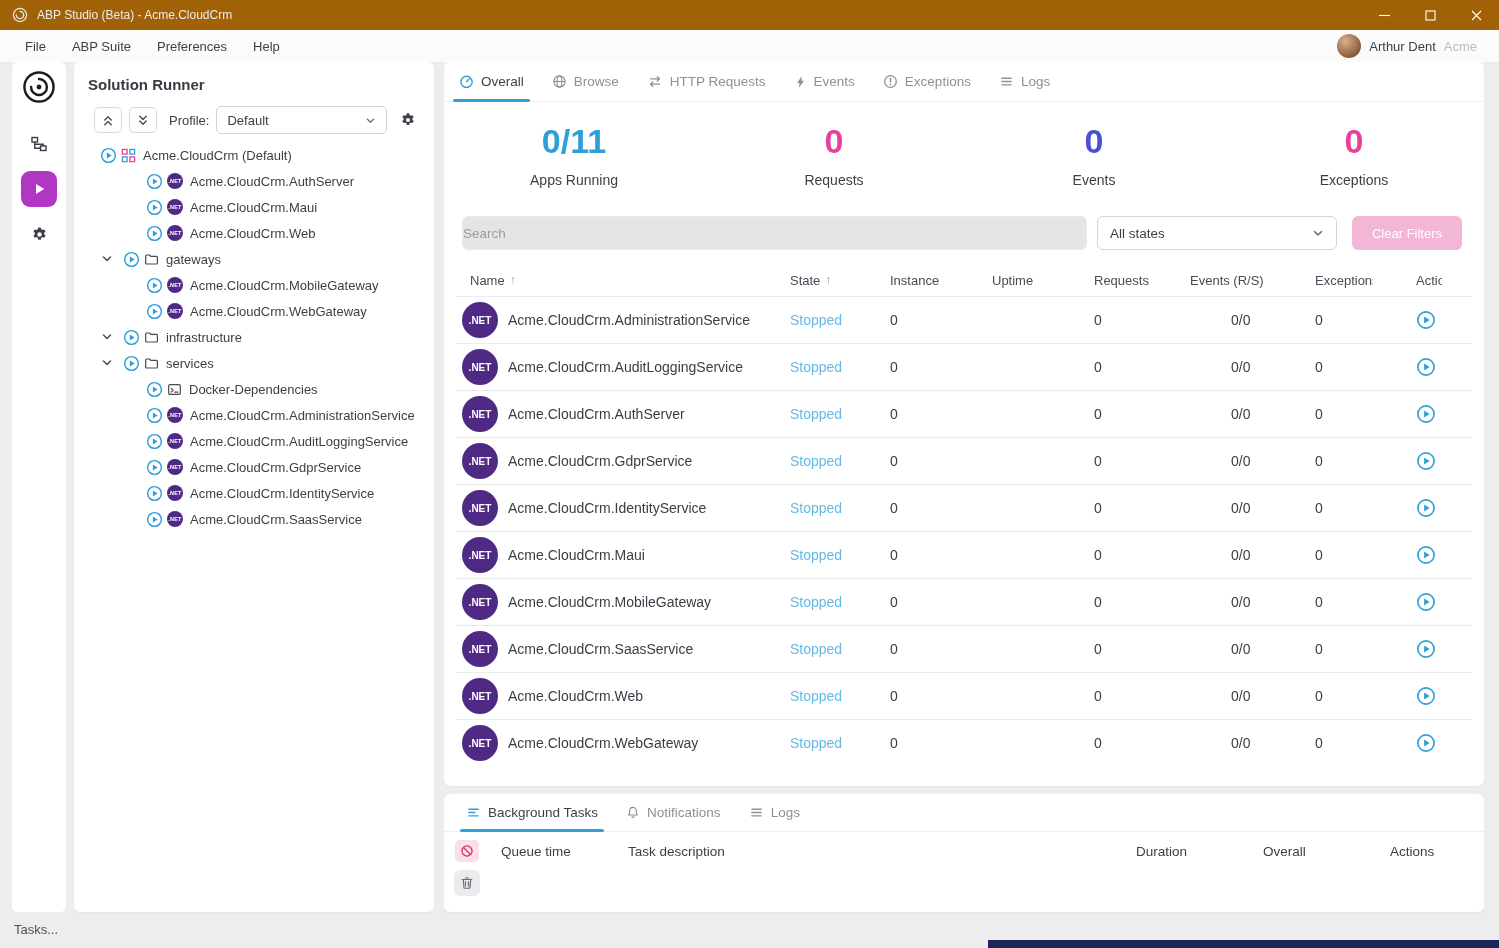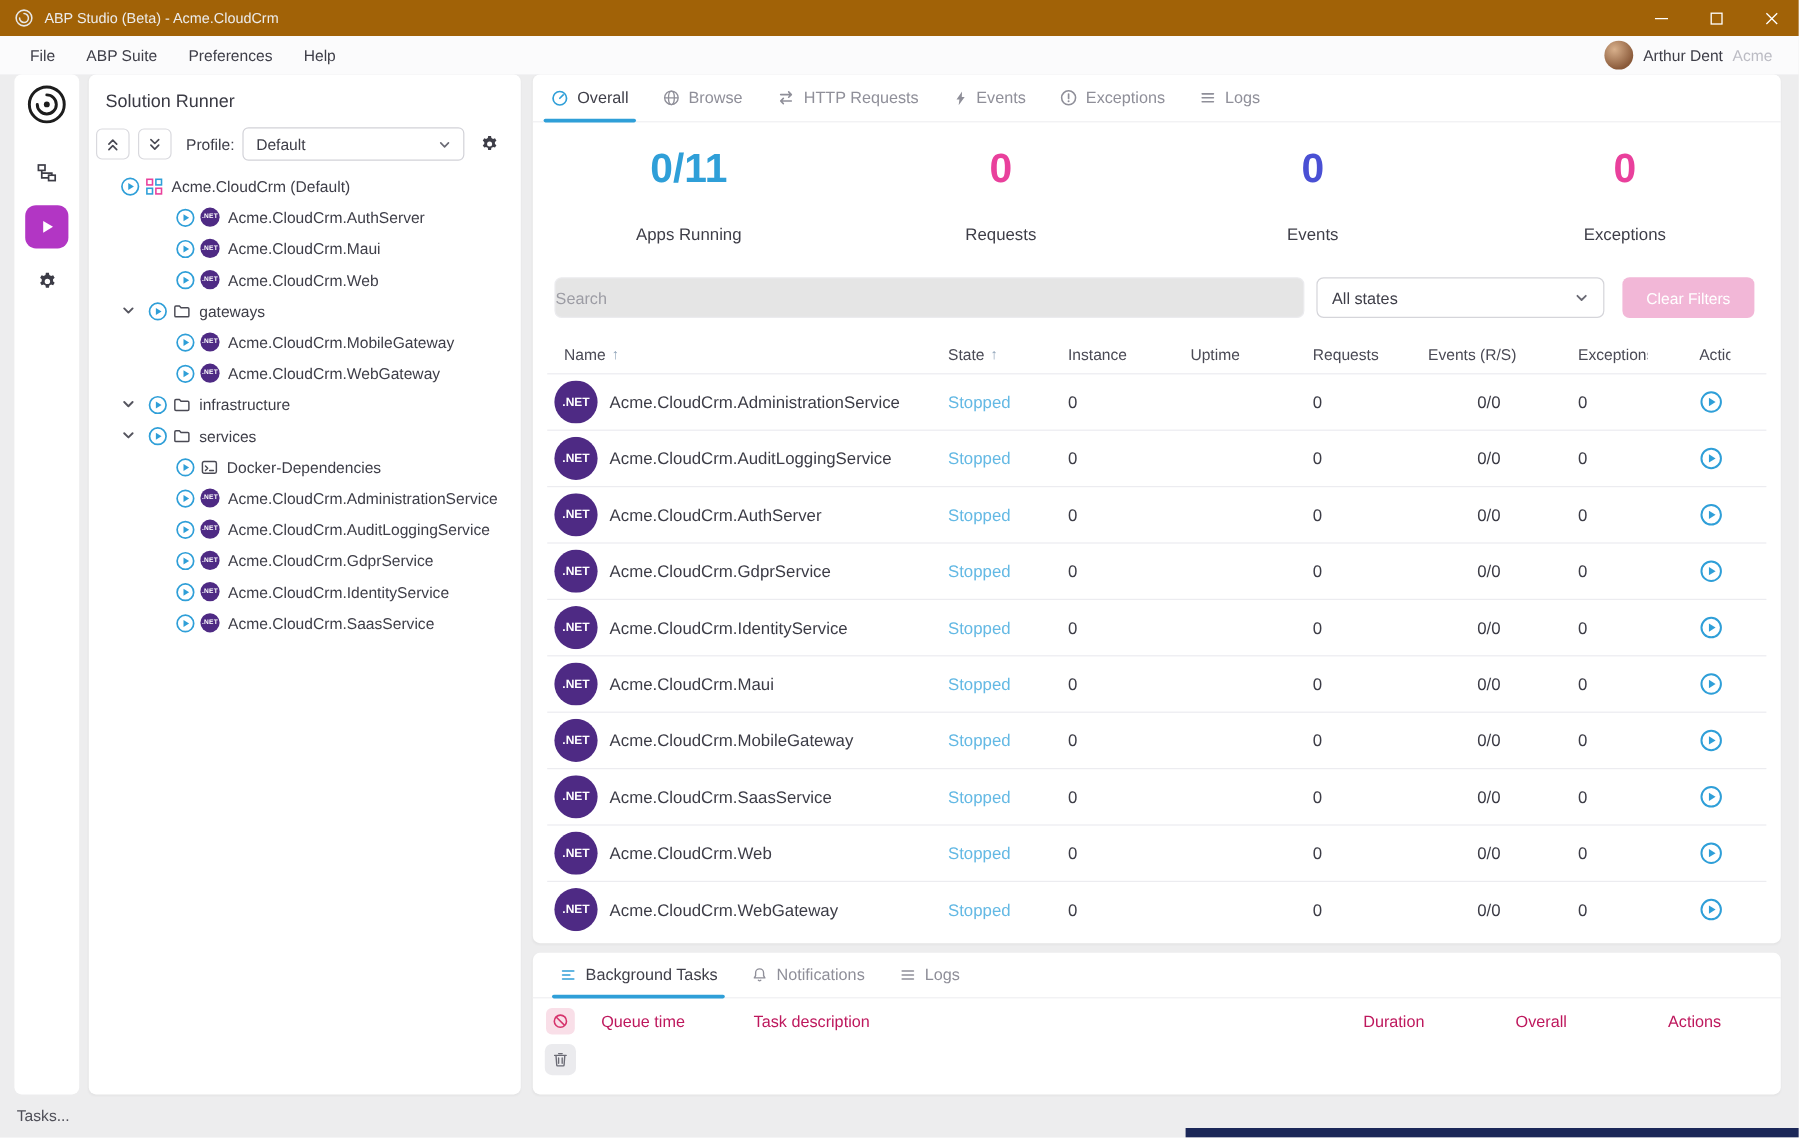--- a/index.html
+++ b/index.html
@@ -39,22 +39,22 @@
   .rail{position:absolute;left:12px;top:62px;width:54px;height:850px;background:#fff;
     border-radius:6px;display:flex;flex-direction:column;align-items:center;padding-top:8px}
   .rail-logo{margin-bottom:22px}
   .rail-btn{width:36px;height:36px;border:none;background:transparent;border-radius:9px;
     display:flex;align-items:center;justify-content:center;color:#3c3c46;margin-bottom:9px;cursor:pointer}
   .rail-btn.active{background:var(--rail-active)}
 
   
   .sr-card{position:absolute;left:74px;top:62px;width:360px;height:850px;background:#fff;
     border-radius:6px;box-shadow:0 1px 2px rgba(0,0,0,.04);overflow:hidden}
-  .sr-title{font-size:15px;font-weight:400;color:#3a3a44;padding:14px 0 0 14px}
-  .sr-toolbar{display:flex;align-items:center;margin:13px 12px 8px 6px;gap:7px}
+  .sr-title{font-size:15px;font-weight:700;color:#3a3a44;padding:14px 0 0 14px}
+  .sr-toolbar{display:flex;align-items:center;margin:13px 12px 8px 20px;gap:7px}
   .sq-btn{width:28px;height:26px;border:1px solid #d9d9de;border-radius:5px;background:#fff;
     display:flex;align-items:center;justify-content:center;color:#4a4a54;cursor:pointer}
   .profile-label{font-size:13px;margin-left:5px}
   .profile-select{flex:1;height:28px;border:1px solid #d2d2d8;border-radius:5px;display:flex;
     align-items:center;justify-content:space-between;padding:0 10px;font-size:13px;cursor:pointer;background:#fff}
   .icon-btn{border:none;background:none;color:#3e3e48;cursor:pointer;width:28px;height:28px;
     display:flex;align-items:center;justify-content:center}
 
   #tree{margin-top:4px}
   .tree-item{height:26px;display:flex;align-items:center;font-size:13px;cursor:pointer;white-space:nowrap}
@@ -83,21 +83,21 @@
     color:#8f8f99;cursor:pointer;position:relative}
   .tab.active{color:#3e3e48}
   .tab.active::after{content:"";position:absolute;left:8px;right:8px;bottom:-1px;height:3px;
     background:var(--accent);border-radius:2px}
   .tab-icon{display:inline-flex;color:#8f8f99}
   .tab.active .tab-icon{color:var(--accent)}
 
   #stats{display:flex;padding-top:20px}
   .stat{flex:1;text-align:center}
   .stat-value{font-size:34px;font-weight:700}
-  .stat-label{font-size:14px;color:#3e3e48;margin-top:26px}
+  .stat-label{font-size:14px;color:#3e3e48;margin-top:11px}
 
   .filter-row{display:flex;align-items:center;margin-top:28px;padding:0 22px 0 18px;gap:10px}
   .search-input{flex:1;height:34px;background:#e5e5e5;border:1px solid #ebebee;border-radius:6px;
     padding:0 0;font-size:13.5px;color:#3e3e48;outline:none}
   .search-input::placeholder{color:#9c9ca4}
   .state-select{width:240px;height:34px;border:1px solid #d5d5da;border-radius:6px;display:flex;
     align-items:center;justify-content:space-between;padding:0 12px;font-size:13.5px;cursor:pointer;background:#fff}
   .clear-btn{width:110px;height:34px;margin-left:5px;background:#f2b7d7;color:#fff;border:none;
     border-radius:6px;font-size:13px;cursor:default}
 
@@ -118,21 +118,21 @@
   .net-badge{width:36px;height:36px;border-radius:50%;background:var(--net);color:#fff;font-size:10px;
     font-weight:700;display:flex;align-items:center;justify-content:center;flex:0 0 36px;margin-left:6px}
   .trow .c-state{color:var(--stopped)}
   .trow .c-events{padding-left:41px}
   .row-play{border:none;background:none;color:var(--accent);cursor:pointer;padding:0;display:flex}
 
   
   .tasks-card{position:absolute;left:444px;top:794px;width:1040px;height:118px;background:#fff;
     border-radius:6px;box-shadow:0 1px 2px rgba(0,0,0,.04)}
   .task-tabs{display:flex;align-items:center;height:38px;border-bottom:1px solid #efeff2;padding-left:8px}
-  #task-cols{display:flex;align-items:center;height:30px;font-size:13.5px;color:#be185d;
+  #task-cols{display:flex;align-items:center;height:30px;font-size:13.5px;color:#404040;
     padding-left:57px;margin-top:4px}
   .task-th{overflow:hidden;white-space:nowrap}
   .tc-0{width:127px}.tc-1{flex:1 1 auto}.tc-2{width:127px}.tc-3{width:127px}.tc-4{width:94px}
   .stop-btn{position:absolute;left:11px;top:46px;width:24px;height:22px;border-radius:5px;
     background:#f9dfe8;color:#d6336c;border:none;display:flex;align-items:center;justify-content:center;cursor:pointer}
   .trash-btn{position:absolute;left:10px;top:76px;width:26px;height:26px;border-radius:6px;
     background:#ebebee;color:#6b6b75;border:none;display:flex;align-items:center;justify-content:center;cursor:pointer}
 
   
   .status-text{position:absolute;left:14px;top:922px;font-size:13px;color:#4f4f58}

